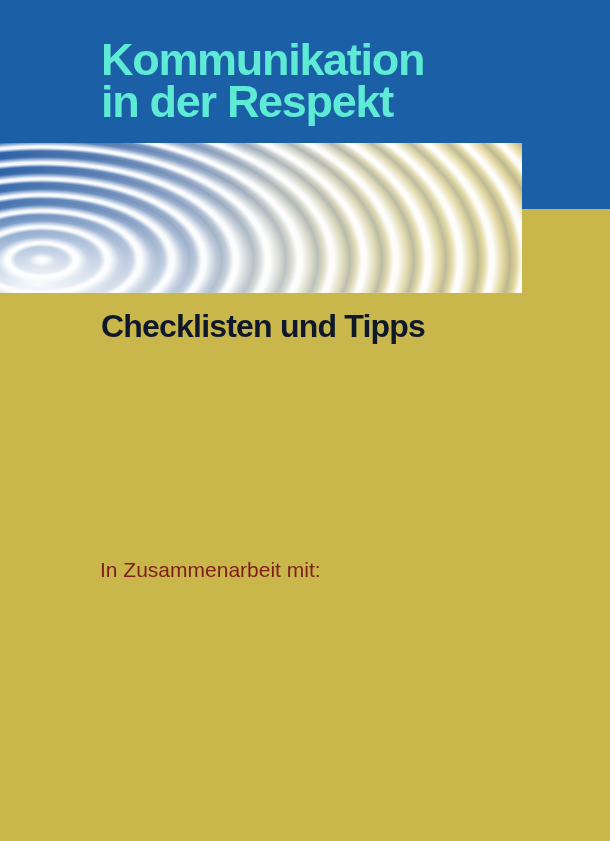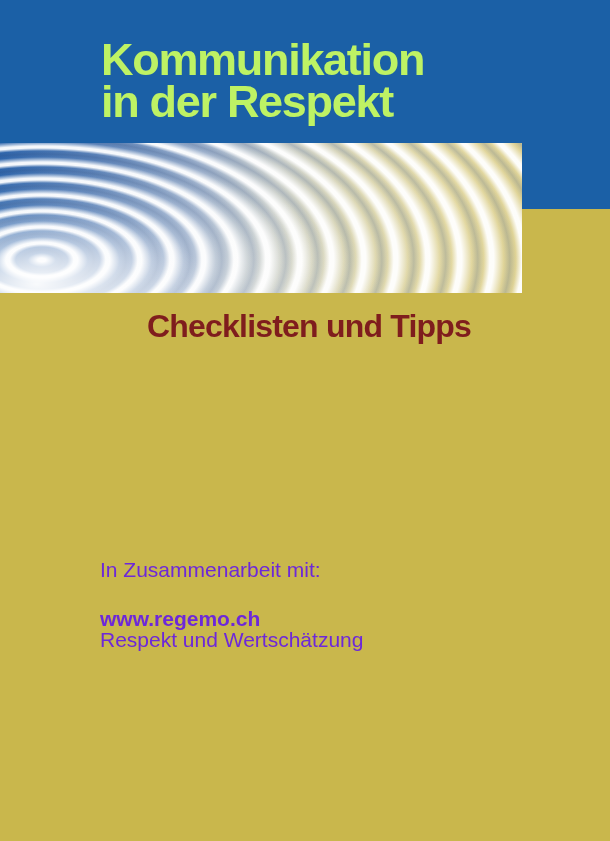--- a/index.html
+++ b/index.html
@@ -16,21 +16,21 @@
     position:absolute;left:0;top:0;width:610px;height:143px;
     background:#1b60a6;
   }
   
   .header-ext{
     position:absolute;left:522px;top:143px;width:88px;height:66px;
     background:#1b60a6;
   }
   .title{
     position:absolute;left:101px;top:39px;
-    color:#bef264;font-weight:bold;
+    color:#5eead4;font-weight:bold;
     font-size:45px;line-height:42px;letter-spacing:-1.3px;
     white-space:nowrap;
   }
   
   .cover-photo{
     position:absolute;left:0;top:143px;width:522px;height:150px;
     background:
       radial-gradient(ellipse 240px 110px at 7% 94%, rgba(255,255,255,0.95) 0%, rgba(255,255,255,0) 70%),
       radial-gradient(ellipse 420px 200px at 18% 108%, rgba(255,255,255,0.50) 0%, rgba(255,255,255,0) 70%),
       repeating-radial-gradient(ellipse 900px 450px at 8% 78%,
@@ -38,28 +38,27 @@
         rgba(255,255,255,0) 14px,
         rgba(40,70,120,0.20) 20px,
         rgba(255,255,255,0) 26px,
         rgba(255,255,255,0.95) 32px),
       linear-gradient(97deg,
         #2f66ac 0%, #5b82b8 18%, #9fb2cd 38%, #cfd3cf 52%,
         #ddd8b4 68%, #e3d9a4 85%, #ded294 100%);
   }
   .subtitle{
     position:absolute;left:101px;top:306px;
-    color:#7f1d1d;font-weight:bold;
+    color:#0f172a;font-weight:bold;
     font-size:32px;line-height:40px;letter-spacing:-0.8px;
     white-space:nowrap;
-    margin-left:46px;
   }
   .partners{
     position:absolute;left:100px;top:559px;
-    color:#6d28d9;
+    color:#7f1d1d;
     font-size:21px;line-height:21px;
   }
   .partners-heading{margin:0 0 27px 0;}
   .partner-group{margin:0 0 28px 0;}
   .partner-url{font-weight:bold;}
   .partner-desc{font-weight:normal;}
   .partner-url, .partner-desc, .partners-heading{white-space:nowrap;}
 </style>
 </head>
 <body>
@@ -80,20 +79,16 @@
   <div class="subtitle">
     <div>Checklisten und Tipps</div>
   </div>
 
   <div class="partners">
     <div class="partners-heading">In Zusammenarbeit mit:</div>
 
     <div class="partner-group">
     </div>
 
-    <div class="partner-group">
-      <div class="partner-url">www.regemo.ch</div>
-      <div class="partner-desc">Respekt und Wertschätzung</div>
-    </div>
 
   </div>
 
 </div>
 
 </body></html>

